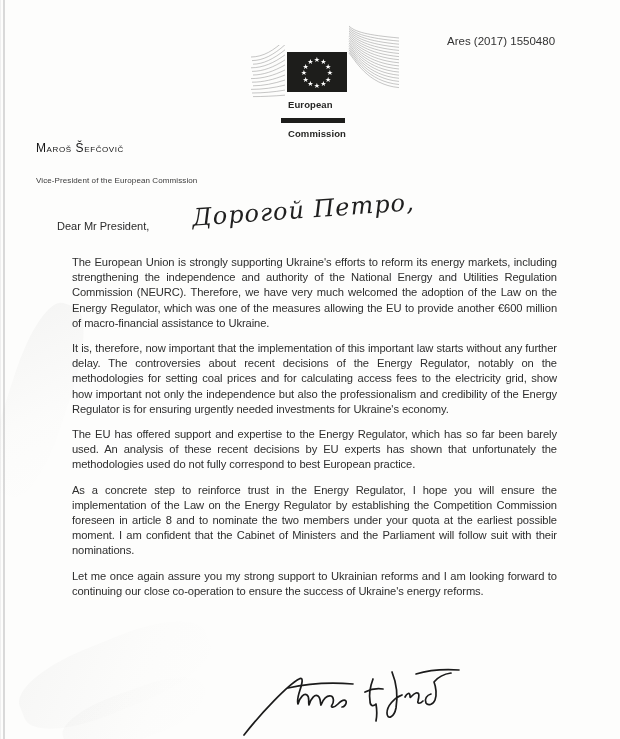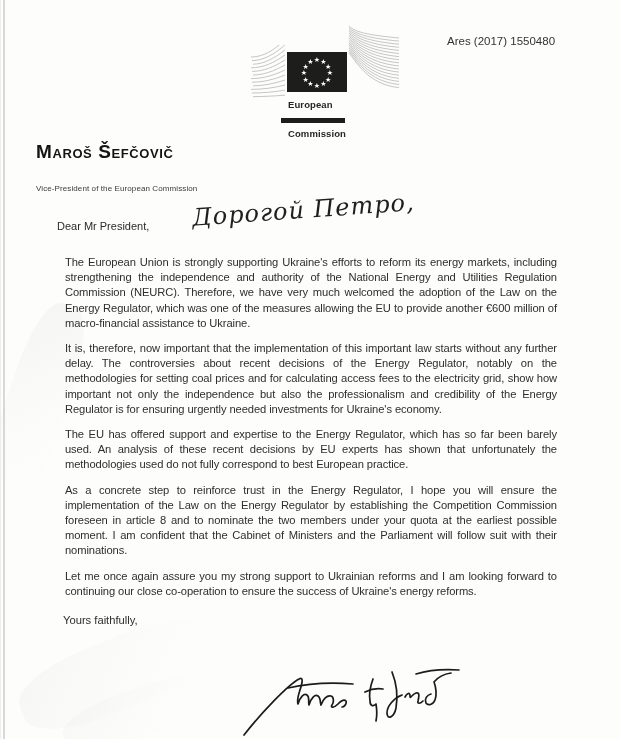--- a/index.html
+++ b/index.html
@@ -22,33 +22,33 @@
   .swoosh.left{left:250px;top:45px;}
   .swoosh.right{left:345px;top:22px;}
   .logo-label{position:absolute;left:288px;font-size:9.5px;font-weight:700;color:#262624;letter-spacing:.1px;}
   .logo-label.l1{top:99px;}
   .logo-label.l2{top:104px;margin-top:24px;}
   .logo-bar{position:absolute;left:281px;top:118px;width:64px;height:5px;background:#1d1d1b;}
 
   .dateblock{position:absolute;left:447px;top:31px;font-size:11.5px;line-height:20px;color:#333;}
 
   .sender{position:absolute;left:36px;top:141px;}
-  .sender .name{font-size:19px;font-weight:700;font-variant:small-caps;letter-spacing:.6px;color:#141414;}
+  .sender .name{font-size:12px;font-weight:400;font-variant:small-caps;letter-spacing:.6px;color:#141414;}
   .sender .title{font-size:8px;color:#3a3a3a;margin-top:21px;letter-spacing:.1px;}
 
   .salutation{position:absolute;left:57px;top:220px;font-size:11px;color:#2b2b2b;}
   .handwriting{
     position:absolute;left:192px;top:196px;width:220px;
     font-family:"DejaVu Serif",serif;font-style:italic;font-size:24px;color:#1f1f1f;
     transform:rotate(-4deg);white-space:nowrap;letter-spacing:1px;
   }
 
   .body-text{position:absolute;left:63px;top:255px;width:494px;}
   .body-text p{
-    margin:0 0 10px 2px;font-size:11.2px;line-height:15.2px;text-align:justify;
+    margin:0 0 10px 9px;font-size:11.2px;line-height:15.2px;text-align:justify;
     letter-spacing:-0.1px;color:#2e2e2e;
   }
   .valediction{margin-top:15px;font-size:11.2px;color:#2e2e2e;}
 
   .signature{position:absolute;left:230px;top:664px;}
 </style>
 </head>
 <body>
 
 <div class="page">
@@ -123,21 +123,20 @@
 
   <div class="salutation">Dear Mr President,</div>
   <div class="handwriting">Дорогой Петро,</div>
 
   <div class="body-text">
     <p>The European Union is strongly supporting Ukraine's efforts to reform its energy markets, including strengthening the independence and authority of the National Energy and Utilities Regulation Commission (NEURC). Therefore, we have very much welcomed the adoption of the Law on the Energy Regulator, which was one of the measures allowing the EU to provide another €600 million of macro-financial assistance to Ukraine.</p>
     <p>It is, therefore, now important that the implementation of this important law starts without any further delay. The controversies about recent decisions of the Energy Regulator, notably on the methodologies for setting coal prices and for calculating access fees to the electricity grid, show how important not only the independence but also the professionalism and credibility of the Energy Regulator is for ensuring urgently needed investments for Ukraine's economy.</p>
     <p>The EU has offered support and expertise to the Energy Regulator, which has so far been barely used. An analysis of these recent decisions by EU experts has shown that unfortunately the methodologies used do not fully correspond to best European practice.</p>
     <p>As a concrete step to reinforce trust in the Energy Regulator, I hope you will ensure the implementation of the Law on the Energy Regulator by establishing the Competition Commission foreseen in article 8 and to nominate the two members under your quota at the earliest possible moment. I am confident that the Cabinet of Ministers and the Parliament will follow suit with their nominations.</p>
     <p>Let me once again assure you my strong support to Ukrainian reforms and I am looking forward to continuing our close co-operation to ensure the success of Ukraine's energy reforms.</p>
-    <div class="valediction">Yours faithfully,</div>
   </div>
 
   <svg class="signature" width="240" height="75" viewBox="0 0 240 75" fill="none" stroke="#1b1b1b" stroke-width="1.7" stroke-linecap="round" stroke-linejoin="round">
     <path d="M14,71 C 32,48 58,21 69,15 C 74,12 72,20 70,26 C 68,32 67,37 68,40
              C 70,33 74,29 77,31 C 80,33 78,38 79,41
              C 81,34 85,30 88,32 C 91,34 90,39 91,41
              C 93,35 97,31 101,32 C 104,33 104,38 102,41 C 100,44 104,44 108,40
              C 111,37 114,35 116,37 C 117,40 114,43 112,43"></path>
     <path d="M58,24 C 80,19 100,18 123,20"></path>
     <path d="M143,15 C 140,23 139,31 140,37 C 140,42 143,43 146,40 C 147,46 147,52 146,57"></path>

